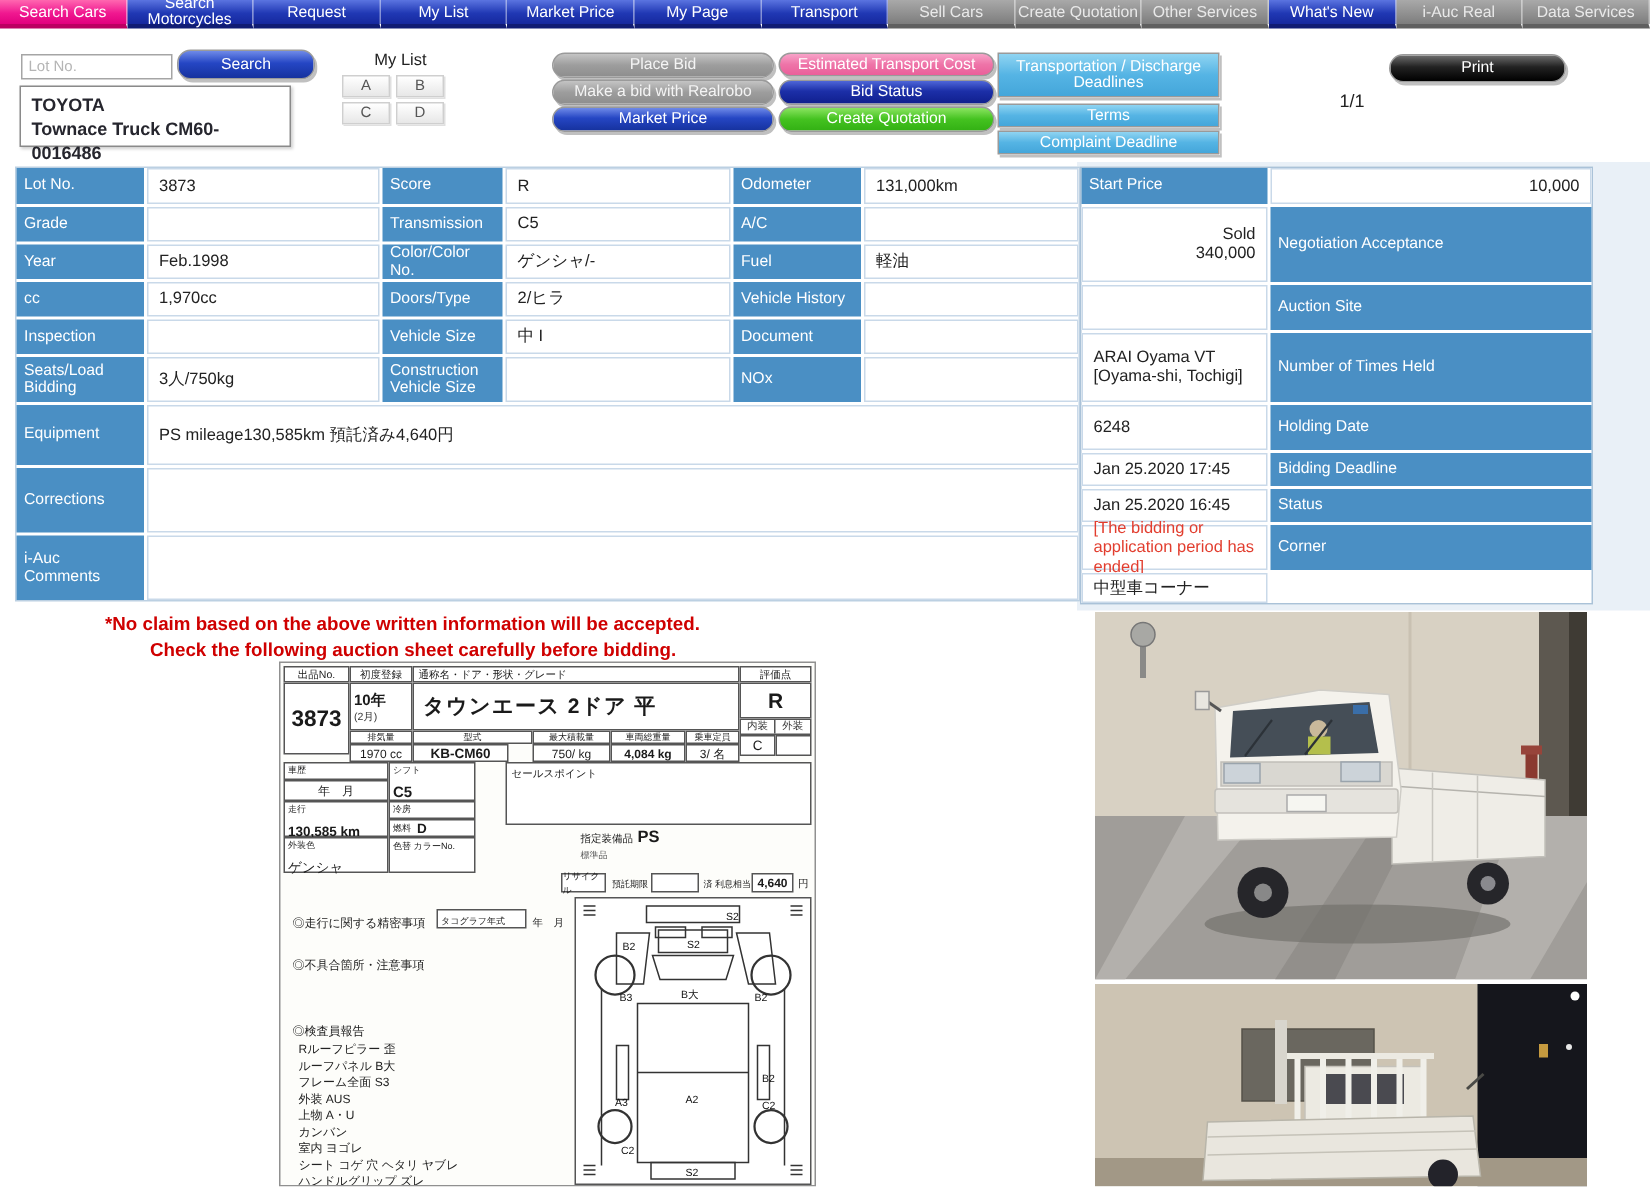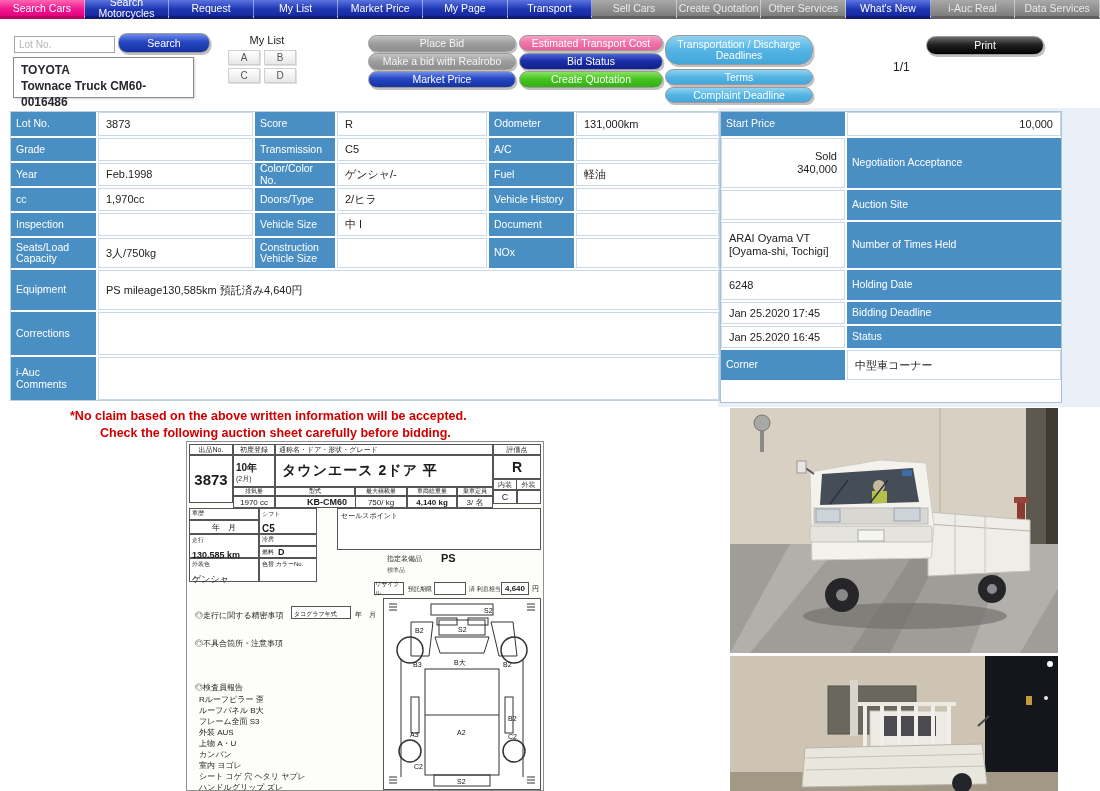--- a/index.html
+++ b/index.html
@@ -18,21 +18,21 @@
     font-size:10px;padding:0 4px;color:#444}
   .searchinput::placeholder{color:#b5b5b5}
   .pill{position:absolute;border-radius:9px;color:#fff;font-size:10.5px;display:flex;align-items:center;
     justify-content:center;text-align:center;box-shadow:1.5px 2px 0 #c0c0c0;border:1px solid #9a9a9a;
     cursor:pointer;line-height:11px;padding:0 4px}
   .b-blue{background:linear-gradient(#6f8ae8,#2546c4 45%,#16329e)}
   .b-navy{background:linear-gradient(#4e66d8,#1c2fa8 45%,#101f8e)}
   .b-gray{background:linear-gradient(#c4c4c4,#9d9d9d 50%,#8e8e8e);color:#f4f4f4}
   .b-pink{background:linear-gradient(#f8a2c8,#ee74a8 50%,#ea5f9a)}
   .b-green{background:linear-gradient(#8ae460,#44c220 50%,#33b114)}
-  .b-cyan{background:linear-gradient(#8fd4f2,#55b4e4 50%,#44a6da);border-radius:13px}
+  .b-cyan{background:linear-gradient(#8fd4f2,#55b4e4 50%,#44a6da);border-radius:0}
   .b-black{background:linear-gradient(#6c6c6c,#222 45%,#000);border-radius:10px}
   .vehiclebox{position:absolute;left:13px;top:57px;width:181px;height:41px;border:1px solid #8a8a8a;
     box-shadow:1px 1px 2px #d0d0d0;padding:4px 7px;font-weight:bold;font-size:12px;color:#26262e;line-height:16px}
   .mylist-title{position:absolute;left:232px;top:34px;width:70px;text-align:center;font-size:11px;color:#222}
   .abcd{position:absolute;width:32px;height:15px;background:linear-gradient(#fff,#e7e7e7);
     border:1px solid #cfcfcf;font-size:10px;color:#555;display:flex;align-items:center;justify-content:center;
     box-shadow:1px 1px 0 #e0e0e0;cursor:pointer}
   .pageind{position:absolute;left:893px;top:60px;width:52px;font-size:12px;color:#222;text-align:left}
   
   .panelbg{position:absolute;left:718px;top:108px;width:382px;height:299px;background:#e9f0f7}
@@ -144,21 +144,21 @@
   <div class="hc">Vehicle History</div>
   <div class="vc"></div>
 
   <div class="hc">Inspection</div>
   <div class="vc"></div>
   <div class="hc">Vehicle Size</div>
   <div class="vc">中 I</div>
   <div class="hc">Document</div>
   <div class="vc"></div>
 
-  <div class="hc">Seats/Load Capacity</div>
+  <div class="hc">Seats/Load Bidding</div>
   <div class="vc">3人/750kg</div>
   <div class="hc">Construction Vehicle Size</div>
   <div class="vc"></div>
   <div class="hc">NOx</div>
   <div class="vc"></div>
 
   <div class="hc">Equipment</div>
   <div class="vc span5">PS mileage130,585km 預託済み4,640円</div>
   <div class="hc">Corrections</div>
   <div class="vc span5"></div>
@@ -176,20 +176,21 @@
   <div class="hc">Auction Site</div>
   <div class="vc pre">ARAI Oyama VT
 [Oyama-shi, Tochigi]</div>
   <div class="hc">Number of Times Held</div>
   <div class="vc">6248</div>
   <div class="hc">Holding Date</div>
   <div class="vc">Jan 25.2020 17:45</div>
   <div class="hc">Bidding Deadline</div>
   <div class="vc">Jan 25.2020 16:45</div>
   <div class="hc">Status</div>
+  <div class="vc redtext">[The bidding or application period has ended]</div>
   <div class="hc">Corner</div>
   <div class="vc">中型車コーナー</div>
 </div>
 
 <div class="warn" style="left:70px;top:409px">*No claim based on the above written information will be accepted.</div>
 <div class="warn" style="left:100px;top:426px">Check the following auction sheet carefully before bidding.</div>
 
 <div class="sheet">
   <div class="sb scent" style="left:2px;top:2px;width:44px;height:11px;font-size:7px">出品No.</div>
   <div class="sb scent" style="left:2px;top:13px;width:44px;height:48px;font-size:15px;font-weight:bold">3873</div>
@@ -205,25 +206,25 @@
   <div class="sb" style="left:306px;top:37px;width:48px;height:11px;display:flex">
     <span class="slab scent" style="width:50%;border-right:1px solid #555">内装</span>
     <span class="slab scent" style="width:50%">外装</span>
   </div>
   <div class="sb scent" style="left:306px;top:48px;width:24px;height:14px;font-size:9px">C</div>
   <div class="sb" style="left:330px;top:48px;width:24px;height:14px"></div>
 
   <div class="sb scent" style="left:46px;top:45px;width:42px;height:9px;font-size:6px">排気量</div>
   <div class="sb scent" style="left:46px;top:54px;width:42px;height:12px;font-size:8px">1970 cc</div>
   <div class="sb scent" style="left:88px;top:45px;width:80px;height:9px;font-size:6px">型式</div>
-  <div class="sb scent" style="left:88px;top:54px;width:104px;height:12px;font-size:9px;font-weight:bold">KB-CM60</div>
+  <div class="sb scent" style="left:88px;top:54px;width:64px;height:12px;font-size:9px;font-weight:bold">KB-CM60</div>
   <div class="sb scent" style="left:168px;top:45px;width:52px;height:9px;font-size:6px">最大積載量</div>
   <div class="sb scent" style="left:168px;top:54px;width:52px;height:12px;font-size:8px">750/ kg</div>
   <div class="sb scent" style="left:220px;top:45px;width:50px;height:9px;font-size:6px">車両総重量</div>
-  <div class="sb scent" style="left:220px;top:54px;width:50px;height:12px;font-size:8px;font-weight:bold">4,140 kg</div>
+  <div class="sb scent" style="left:220px;top:54px;width:50px;height:12px;font-size:8px;font-weight:bold">4,084 kg</div>
   <div class="sb scent" style="left:270px;top:45px;width:36px;height:9px;font-size:6px">乗車定員</div>
   <div class="sb scent" style="left:270px;top:54px;width:36px;height:12px;font-size:8px">3/ 名</div>
 
   <div class="sb" style="left:2px;top:66px;width:70px;height:12px;font-size:6px;padding-left:2px">車歴</div>
   <div class="sb scent" style="left:2px;top:78px;width:70px;height:14px;font-size:8px">年　月</div>
   <div class="sb" style="left:2px;top:92px;width:70px;height:24px;padding:1px 2px">
     <span class="slab" style="font-size:6px">走行</span>
     <span style="font-size:9px;font-weight:bold">130,585 km</span>
   </div>
   <div class="sb" style="left:2px;top:116px;width:70px;height:24px;padding:1px 2px">
@@ -235,21 +236,21 @@
     <span style="font-size:10px;font-weight:bold">C5</span>
   </div>
   <div class="sb" style="left:72px;top:92px;width:58px;height:12px;font-size:6px;padding-left:2px">冷房</div>
   <div class="sb" style="left:72px;top:104px;width:58px;height:12px;display:flex;gap:4px;padding-left:2px;align-items:center">
     <span style="font-size:6px">燃料</span>
     <span style="font-size:9px;font-weight:bold">D</span>
   </div>
   <div class="sb" style="left:72px;top:116px;width:58px;height:24px;font-size:6px;padding:1px 2px">色替 カラーNo.</div>
 
   <div class="sb" style="left:150px;top:66px;width:204px;height:42px;font-size:7px;padding:2px 3px">セールスポイント</div>
-  <div style="position:absolute;left:200px;top:110px;display:flex;align-items:flex-end;gap:19px">
+  <div style="position:absolute;left:200px;top:110px;display:flex;align-items:flex-end;gap:3px">
     <span style="font-size:7px">指定装備品</span>
     <span style="font-size:11px;font-weight:bold">PS</span>
   </div>
   <div class="snote" style="left:200px;top:124px;font-size:6px;color:#555">標準品</div>
 
   <div class="sb scent" style="left:187px;top:140px;width:30px;height:13px;font-size:6px">リサイクル</div>
   <div style="position:absolute;left:221px;top:143px;font-size:6px">預託期限</div>
   <div class="sb" style="left:247px;top:140px;width:32px;height:13px"></div>
   <div style="position:absolute;left:282px;top:143px;font-size:6px">済 利息相当</div>
   <div class="sb scent" style="left:314px;top:140px;width:28px;height:13px;font-size:8px;font-weight:bold">4,640</div>

